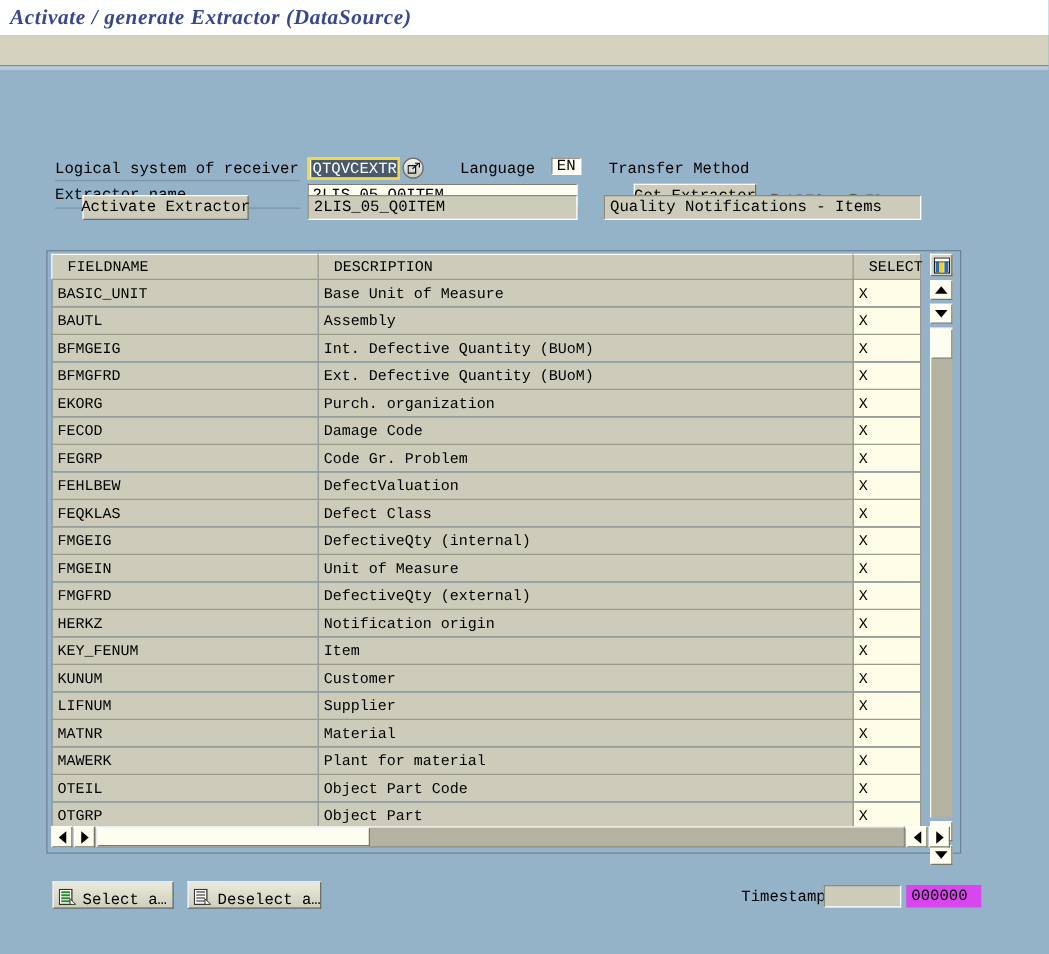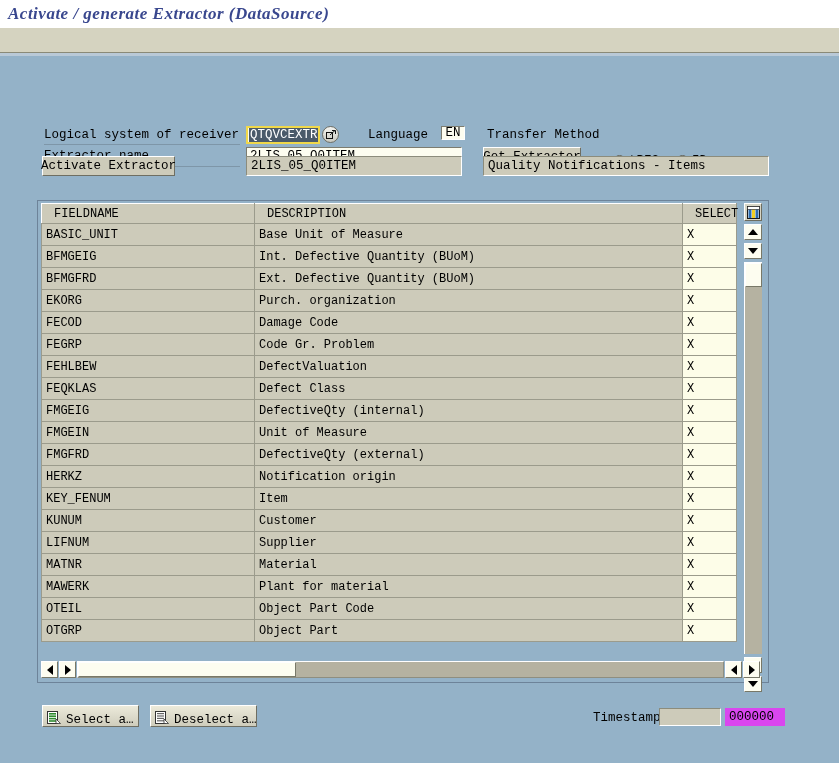--- a/index.html
+++ b/index.html
@@ -127,20 +127,21 @@
     border-bottom-color: #6e6e62;
     font-family: "Liberation Mono", "DejaVu Sans Mono", monospace;
     font-size: 12.5px;
     color: #000;
     display: flex;
     align-items: center;
     justify-content: center;
     white-space: nowrap;
     cursor: default;
     padding: 8px 6px;
+    margin-left: 24px;
   }
 
   
   .radio-wrap { display: flex; align-items: center; gap: 3px; margin-top: 27px; }
   .radio {
     width: 13px; height: 13px; border-radius: 50%;
     background: #fdfdf5;
     border: 1px solid #5d5d55;
     box-sizing: border-box;
     display: flex; align-items: center; justify-content: center;
@@ -382,21 +383,21 @@
     <span>Get Extractor</span>
   </div>
 </div>
 
 <div class="btn" style="position:absolute;left:42px;top:156px;width:133px;height:20px;">
   <span>Activate Extractor</span>
 </div>
 <div class="gray-disp" style="position:absolute;left:246px;top:156px;width:216px;height:20px;">
   <span>2LIS_05_Q0ITEM</span>
 </div>
-<div class="gray-disp" style="position:absolute;left:483px;top:156px;width:286px;height:20px;">
+<div class="gray-disp" style="position:absolute;left:483px;top:156px;width:254px;height:20px;">
   <span>Quality Notifications - Items</span>
 </div>
 
 <div class="table-frame">
 
   <table class="grid">
     <colgroup>
       <col class="col-field">
         <col class="col-desc">
         <col class="col-sel">
@@ -405,20 +406,25 @@
       <tr>
         <th>FIELDNAME</th>
         <th>DESCRIPTION</th>
         <th>SELECT</th>
       </tr>
     </thead>
     <tbody>
       <tr>
           <td>BASIC_UNIT</td>
           <td>Base Unit of Measure</td>
+          <td class="sel-cell">X</td>
+        </tr>
+      <tr>
+          <td>BAUTL</td>
+          <td>Assembly</td>
           <td class="sel-cell">X</td>
         </tr>
       <tr>
           <td>BFMGEIG</td>
           <td>Int. Defective Quantity (BUoM)</td>
           <td class="sel-cell">X</td>
         </tr>
       <tr>
           <td>BFMGFRD</td>
           <td>Ext. Defective Quantity (BUoM)</td>

